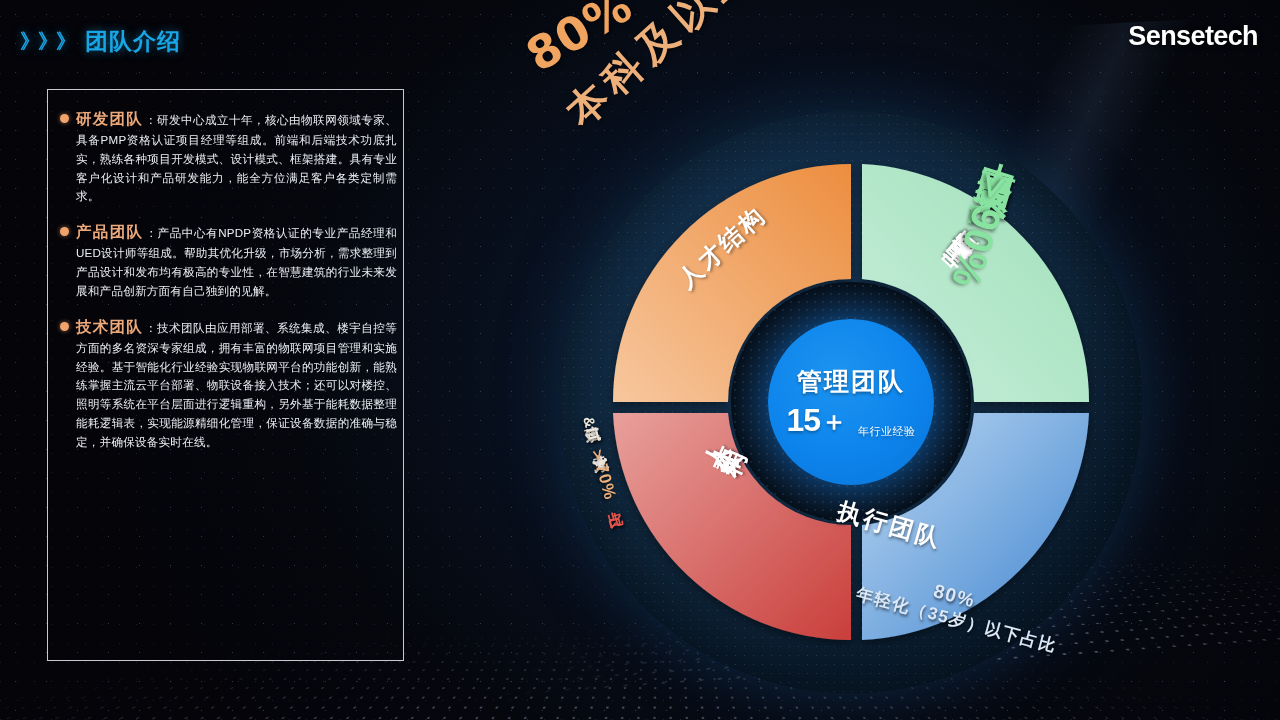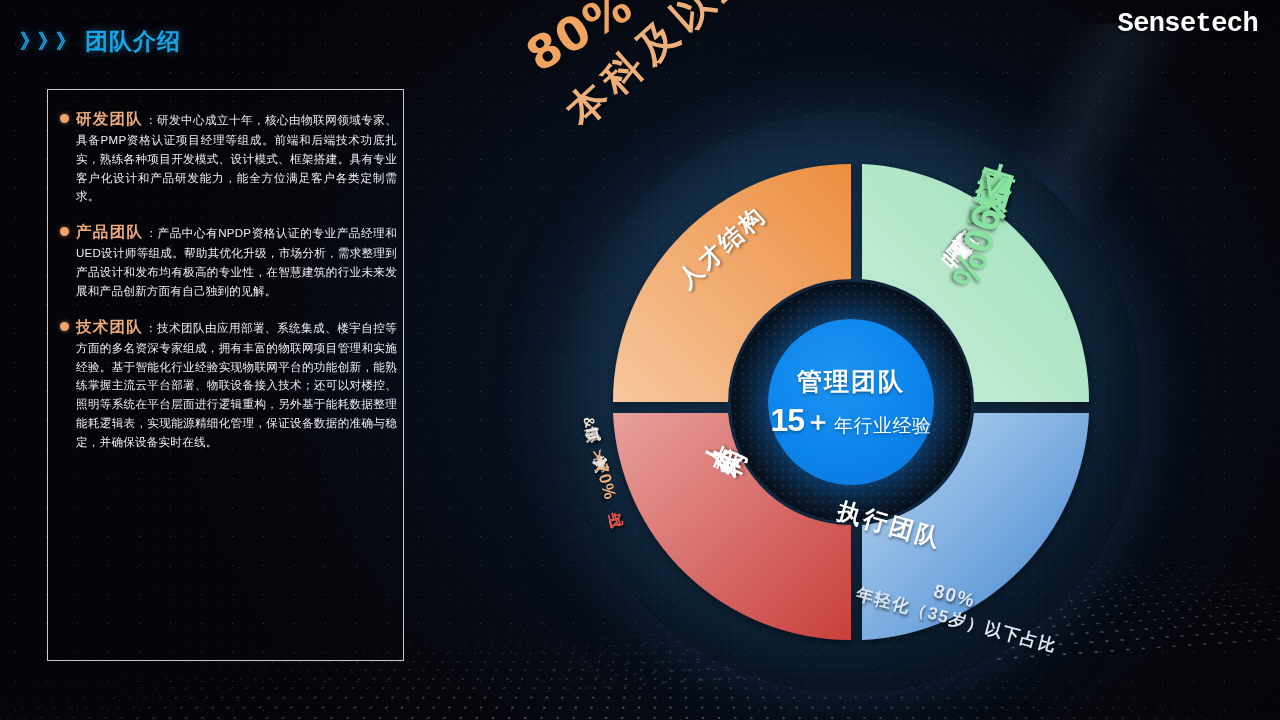--- a/index.html
+++ b/index.html
@@ -55,23 +55,23 @@
   
   .header{position:absolute;top:0;left:0;right:0;height:62px;}
   .page-title{
     position:absolute;left:20px;top:26px;
     display:flex;align-items:center;gap:11px;
     color:#18a6e6;font-size:23px;font-weight:bold;letter-spacing:1px;
     text-shadow:0 0 10px rgba(24,166,230,.5);
   }
   .chev{font-size:20px;letter-spacing:-2px;color:#18a6e6;font-weight:bold;}
   .brand-logo{
-    position:absolute;right:22px;top:9px;
+    position:absolute;right:22px;top:21px;
     color:#ffffff;font-size:27px;font-weight:bold;letter-spacing:-0.6px;
-    font-family:Liberation Mono, monospace;
+    font-family:Liberation Sans, sans-serif;
     text-shadow:0 1px 5px rgba(0,0,0,.8);
   }
 
   
   .panel{
     position:absolute;left:47px;top:89px;width:357px;height:572px;
     border:1.6px solid #c9c9cf;
     box-sizing:border-box;
     padding:16px 6px 10px 12px;
   }
@@ -120,21 +120,21 @@
     box-shadow:0 0 38px rgba(20,130,235,.65);
     display:flex;flex-direction:column;align-items:center;justify-content:center;gap:4px;
   }
   .hub-title{
     color:#fff;font-size:25px;font-weight:bold;letter-spacing:2px;
     text-shadow:0 2px 3px rgba(0,0,0,.33);
   }
   .hub-sub{display:flex;align-items:flex-end;color:#fff;text-shadow:0 2px 3px rgba(0,0,0,.3);}
   .hub-num{font-size:32px;font-weight:bold;letter-spacing:-1px;}
   .hub-plus{font-size:26px;font-weight:bold;margin:0 3px 0 1px;}
-  .hub-unit{font-size:19px;letter-spacing:.5px;}
+  .hub-unit{font-size:11px;letter-spacing:.5px;margin-left:8px;}
 
   
   .seg-label{
     position:absolute;color:#fff;font-weight:bold;white-space:nowrap;
     text-shadow:1px 2px 3px rgba(0,0,0,.40);
     letter-spacing:3px;
   }
   .sl-talent{left:162px;top:174px;font-size:24px;transform:rotate(-42deg);}
   .sl-culture{left:418px;top:204px;font-size:24px;transform:rotate(-137deg);writing-mode:vertical-rl;letter-spacing:5px;}
   .sl-exec{left:330px;top:452px;font-size:24px;transform:rotate(16deg);}

